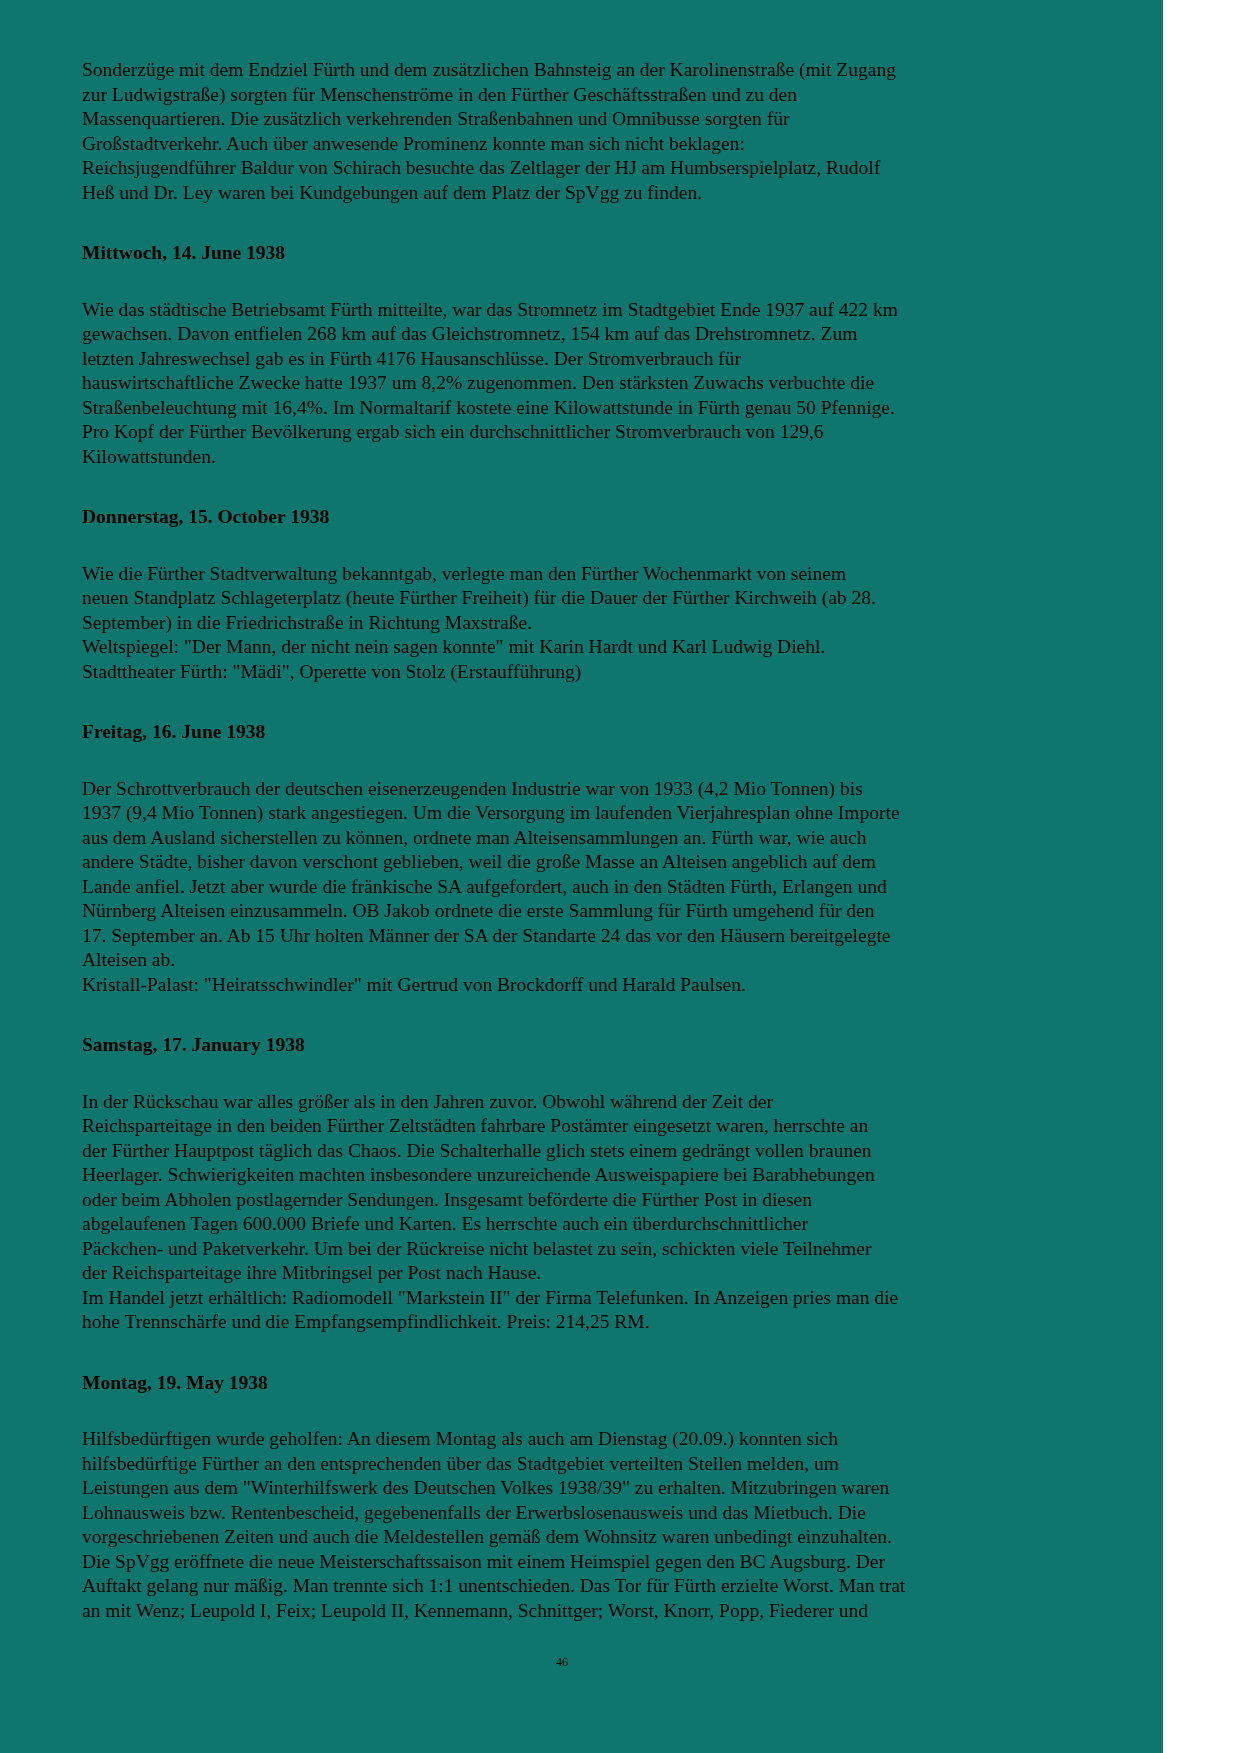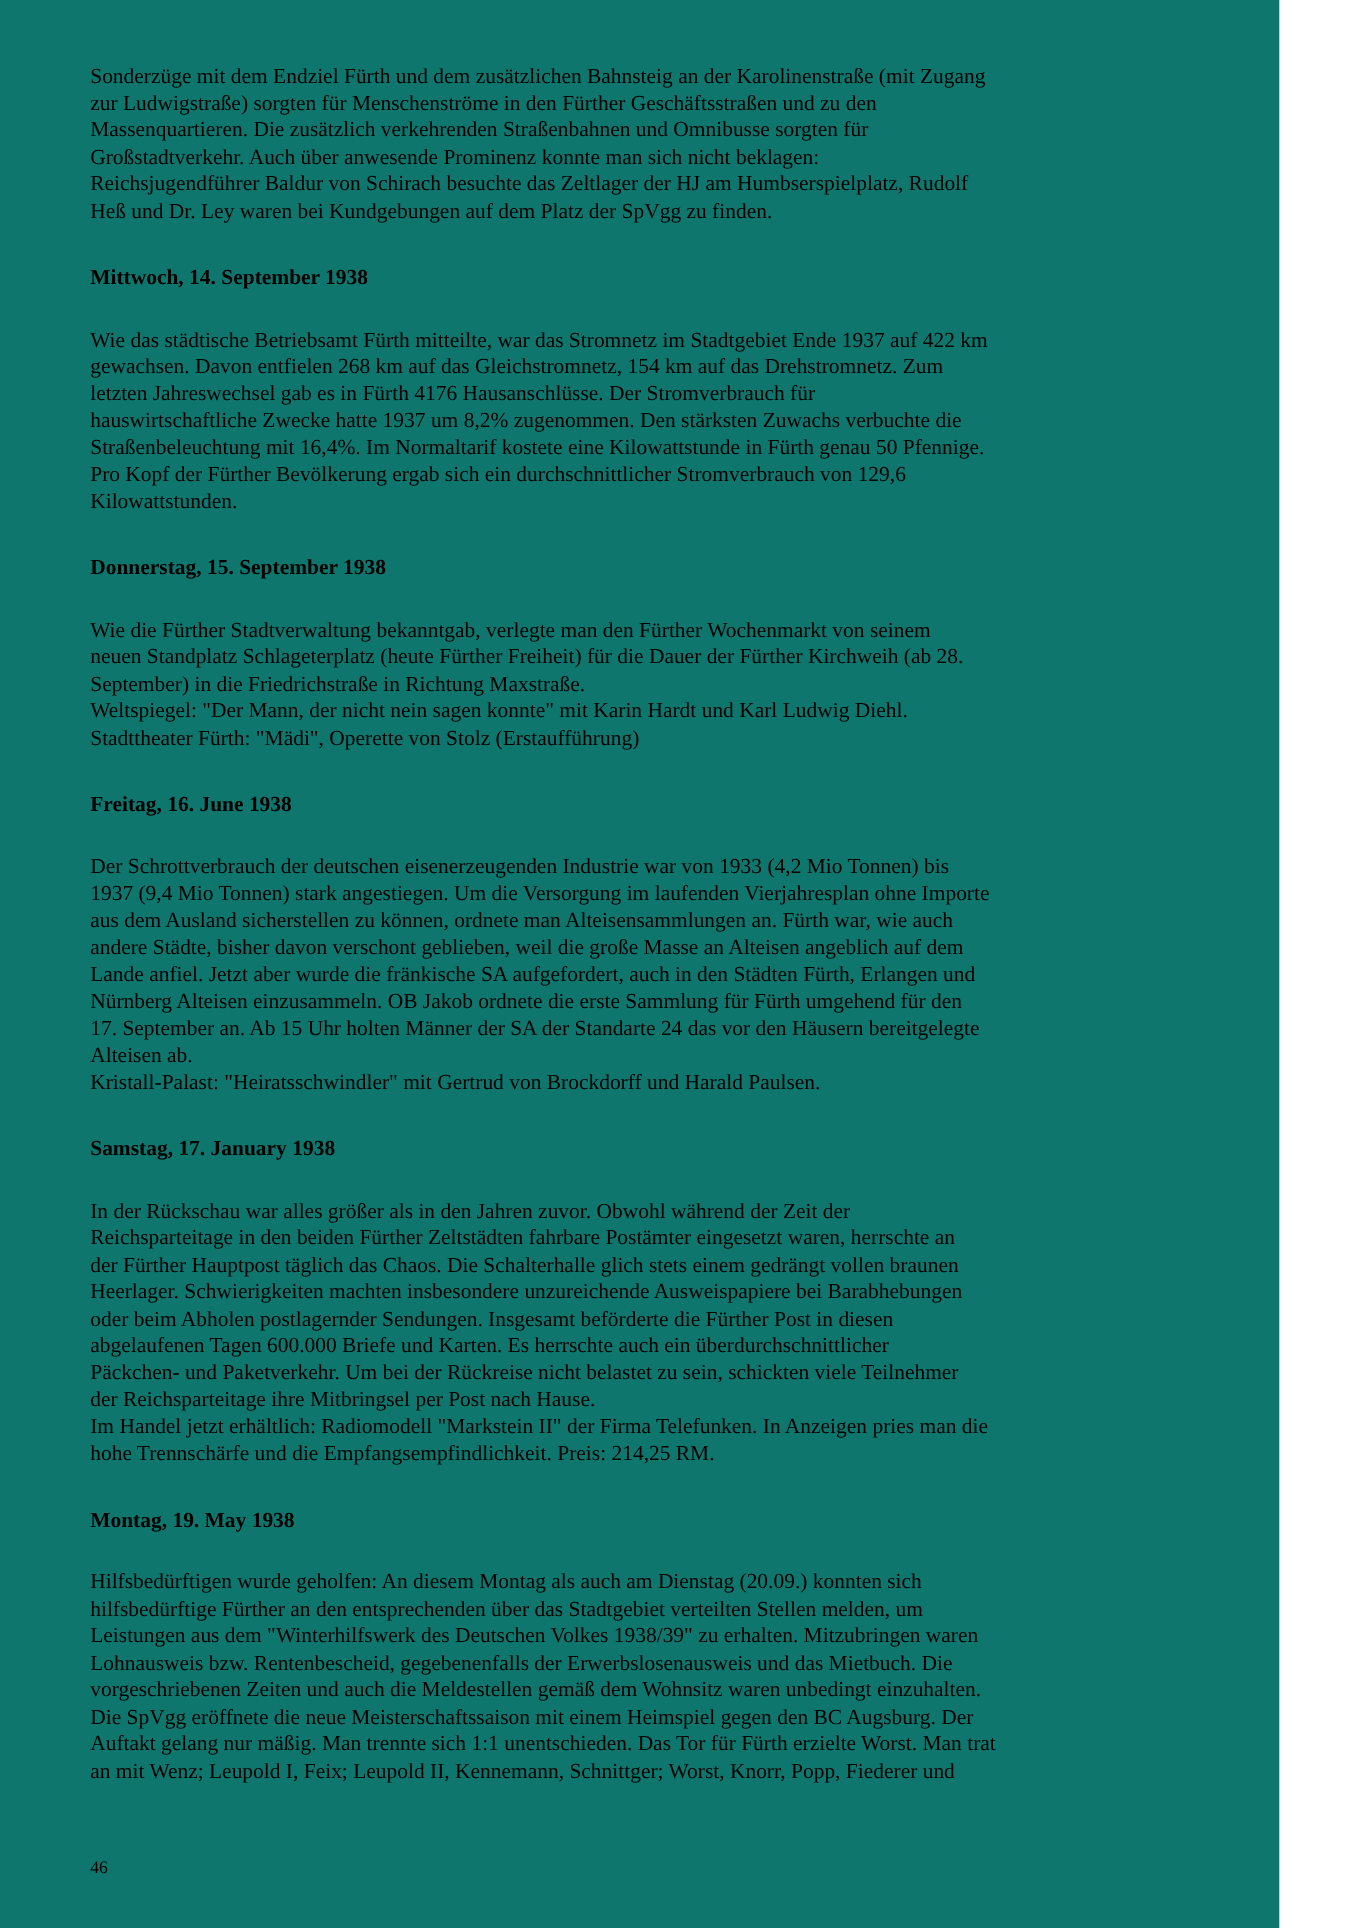--- a/index.html
+++ b/index.html
@@ -29,51 +29,51 @@
   }
   .head {
     margin: 36px 0 0 0;
     font-size: 19.5px;
     line-height: 24.5px;
     font-weight: bold;
     white-space: pre;
   }
   .page-number {
     position: absolute;
-    top: 1689px;
+    top: 1652px;
     left: 82px;
     width: 960px;
-    text-align: left;
-    font-size: 16px;
+    text-align: center;
+    font-size: 12px;
     line-height: 20px;
   }
 </style>
 </head>
 <body>
 
 <div class="page">
 
   <p class="para first">Sonderzüge mit dem Endziel Fürth und dem zusätzlichen Bahnsteig an der Karolinenstraße (mit Zugang
 zur Ludwigstraße) sorgten für Menschenströme in den Fürther Geschäftsstraßen und zu den
 Massenquartieren. Die zusätzlich verkehrenden Straßenbahnen und Omnibusse sorgten für
 Großstadtverkehr. Auch über anwesende Prominenz konnte man sich nicht beklagen:
 Reichsjugendführer Baldur von Schirach besuchte das Zeltlager der HJ am Humbserspielplatz, Rudolf
 Heß und Dr. Ley waren bei Kundgebungen auf dem Platz der SpVgg zu finden.</p>
 
-  <h2 class="head">Mittwoch, 14. September 1938</h2>
+  <h2 class="head">Mittwoch, 14. June 1938</h2>
 
   <p class="para">Wie das städtische Betriebsamt Fürth mitteilte, war das Stromnetz im Stadtgebiet Ende 1937 auf 422 km
 gewachsen. Davon entfielen 268 km auf das Gleichstromnetz, 154 km auf das Drehstromnetz. Zum
 letzten Jahreswechsel gab es in Fürth 4176 Hausanschlüsse. Der Stromverbrauch für
 hauswirtschaftliche Zwecke hatte 1937 um 8,2% zugenommen. Den stärksten Zuwachs verbuchte die
 Straßenbeleuchtung mit 16,4%. Im Normaltarif kostete eine Kilowattstunde in Fürth genau 50 Pfennige.
 Pro Kopf der Fürther Bevölkerung ergab sich ein durchschnittlicher Stromverbrauch von 129,6
 Kilowattstunden.</p>
 
-  <h2 class="head">Donnerstag, 15. September 1938</h2>
+  <h2 class="head">Donnerstag, 15. October 1938</h2>
 
   <p class="para">Wie die Fürther Stadtverwaltung bekanntgab, verlegte man den Fürther Wochenmarkt von seinem
 neuen Standplatz Schlageterplatz (heute Fürther Freiheit) für die Dauer der Fürther Kirchweih (ab 28.
 September) in die Friedrichstraße in Richtung Maxstraße.
 Weltspiegel: "Der Mann, der nicht nein sagen konnte" mit Karin Hardt und Karl Ludwig Diehl.
 Stadttheater Fürth: "Mädi", Operette von Stolz (Erstaufführung)</p>
 
   <h2 class="head">Freitag, 16. June 1938</h2>
 
   <p class="para">Der Schrottverbrauch der deutschen eisenerzeugenden Industrie war von 1933 (4,2 Mio Tonnen) bis

